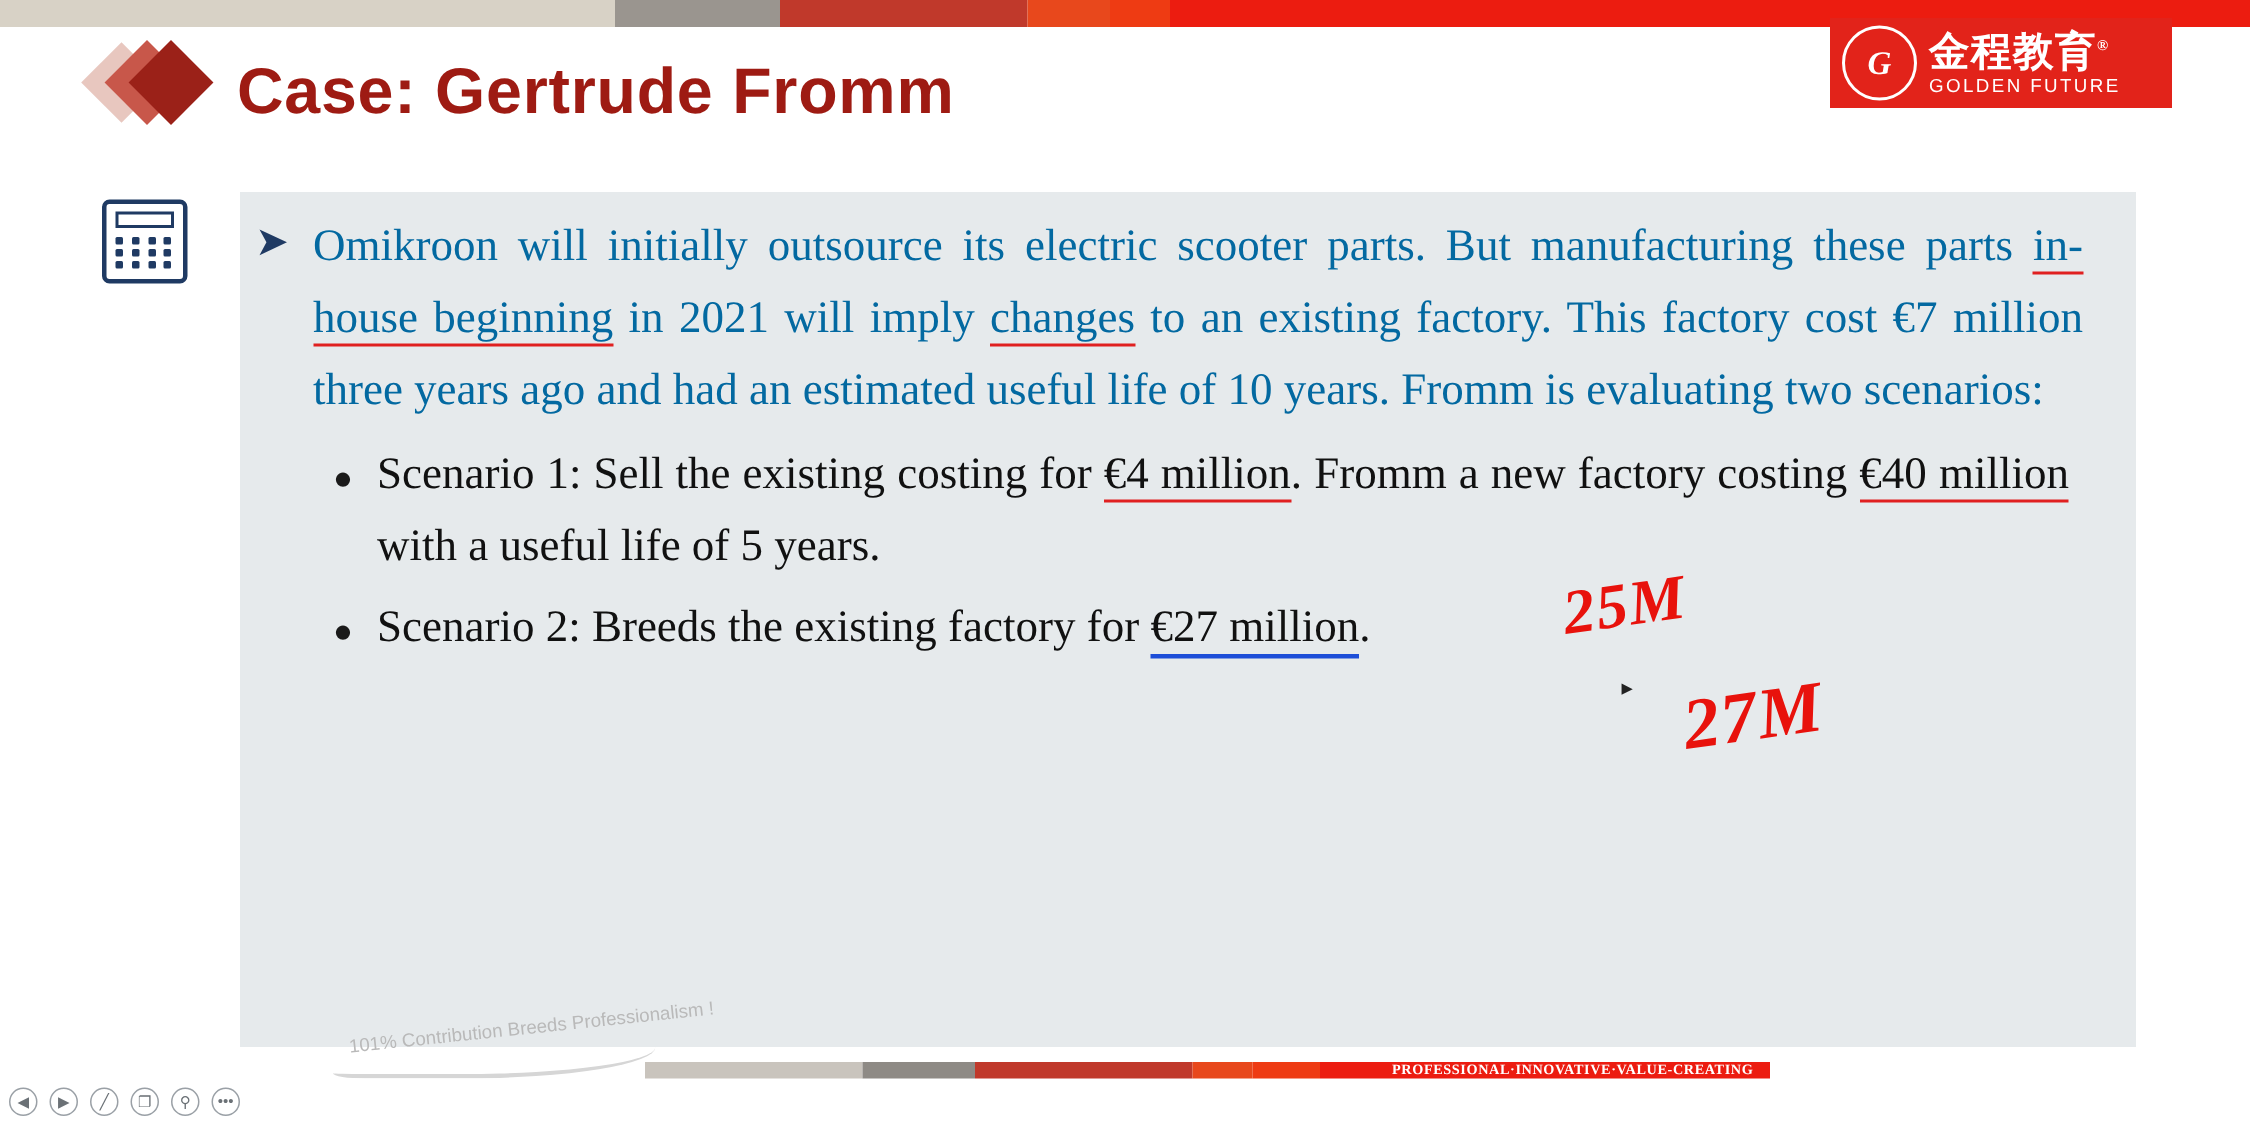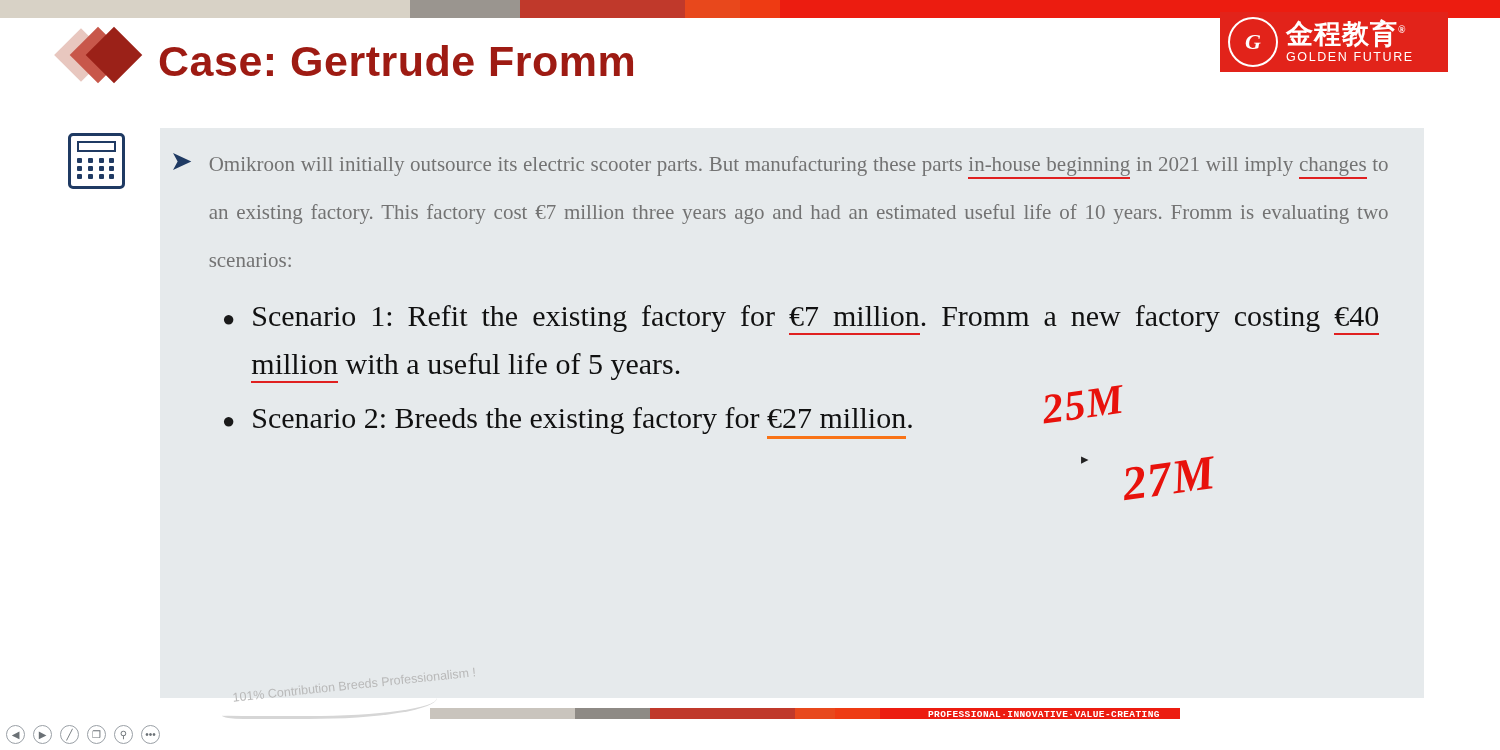--- a/index.html
+++ b/index.html
@@ -170,23 +170,23 @@
   }
   .arrow-bullet {
     color: #1f3a63;
     font-size: 27px;
     line-height: 1;
     margin-right: 16px;
     padding-top: 8px;
     flex: 0 0 auto;
   }
   .para-text {
-    font-size: 21px;
+    font-size: 30px;
     line-height: 48px;
-    color: #737373;
+    color: #0369a1;
     text-align: justify;
     text-justify: inter-word;
     width: 1180px;
   }
   .sub-list {
     margin-top: 8px;
     padding-left: 52px;
   }
   .sub-item {
     display: flex;
@@ -209,21 +209,21 @@
     text-justify: inter-word;
     width: 1128px;
   }
 
   
   .u-red {
     border-bottom: 2.5px solid #e02020;
     padding-bottom: 1px;
   }
   .u-red-thick {
-    border-bottom: 3px solid #f97316;
+    border-bottom: 3px solid #1d4ed8;
     padding-bottom: 2px;
   }
 
   
   .ink {
     position: absolute;
     color: #e8120c;
     font-family: "Liberation Serif", serif;
     font-style: italic;
     font-weight: bold;
@@ -272,21 +272,21 @@
     top: 708px;
     width: 750px;
     height: 11px;
     display: flex;
   }
   .footer-bars .seg { height: 100%; }
   .footer-tag {
     position: absolute;
     left: 928px;
     top: 709px;
-    font-family: Liberation Mono, monospace;
+    font-family: Liberation Serif, serif;
     font-weight: bold;
     font-size: 9.5px;
     color: #ffffff;
     letter-spacing: 0.4px;
     white-space: nowrap;
   }
 
   
   .toolbar {
     position: absolute;
@@ -366,21 +366,21 @@
     <div class="para-text">
       <span>Omikroon will initially outsource its electric scooter parts. But manufacturing these parts </span><span class="u-red">in-house beginning</span><span> in 2021 will imply </span><span class="u-red">changes</span><span> to an existing factory. This factory cost €7 million three years ago and had an estimated useful life of 10 years. Fromm is evaluating two scenarios:</span>
     </div>
   </div>
 
   <div class="sub-list">
 
     <div class="sub-item">
       <span class="dot-bullet">●</span>
       <div class="sub-text">
-        <span>Scenario 1: Refit the existing factory for </span><span class="u-red">€7 million</span><span>. Fromm a new factory costing </span><span class="u-red">€40 million</span><span> with a useful life of 5 years.</span>
+        <span>Scenario 1: Sell the existing costing for </span><span class="u-red">€4 million</span><span>. Fromm a new factory costing </span><span class="u-red">€40 million</span><span> with a useful life of 5 years.</span>
       </div>
     </div>
 
     <div class="sub-item">
       <span class="dot-bullet">●</span>
       <div class="sub-text">
         <span>Scenario 2: Breeds the existing factory for </span><span class="u-red-thick">€27 million</span><span>.</span>
       </div>
     </div>
 

